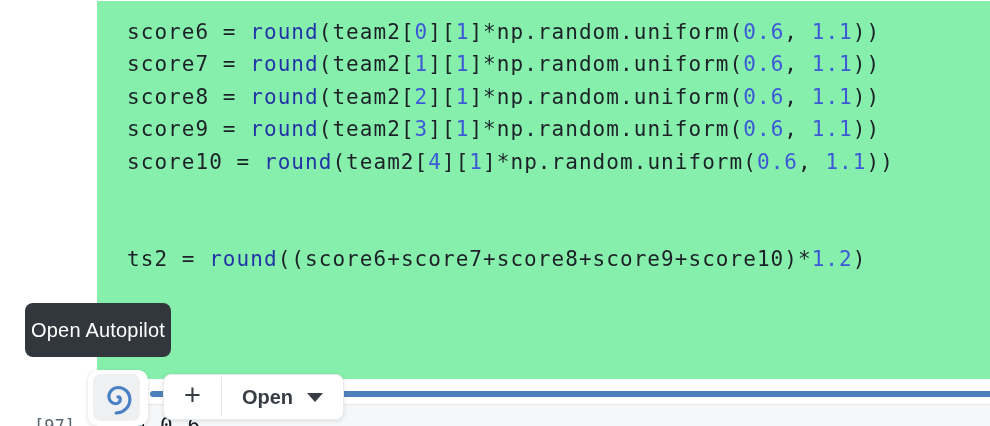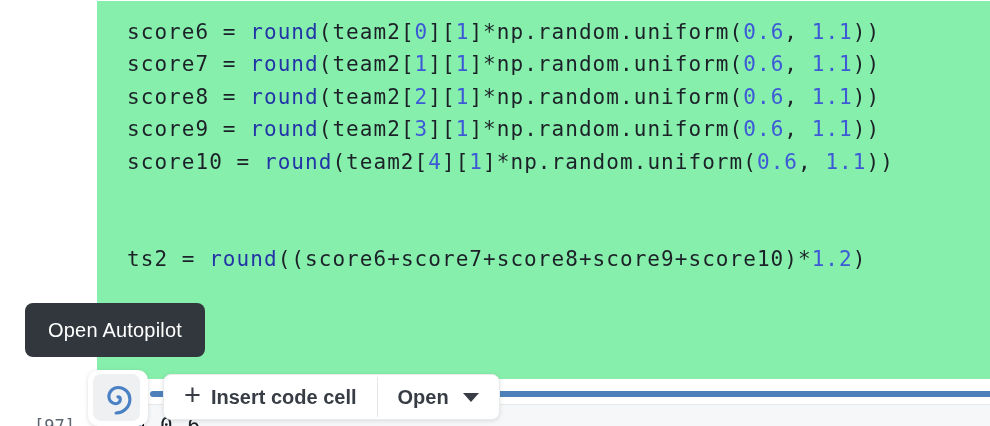--- a/index.html
+++ b/index.html
@@ -30,21 +30,21 @@
   .code-line { height: 32.4px; line-height: 32.4px; }
   .tok-p { color: #1c2128; }
   .tok-k { color: #2334a6; }
   .tok-n { color: #3d59d6; }
 
   
   .tooltip {
     position: absolute;
     left: 25px; top: 303px;
     height: 54px;
-    padding: 0 23px;
+    padding: 0 6px;
     background: #32373d;
     border-radius: 8px;
     color: #ffffff;
     font-size: 20px;
     font-weight: 500;
     display: flex; align-items: center;
     z-index: 6;
     letter-spacing: 0.2px;
   }
 
@@ -185,21 +185,20 @@
                  a7.8 7.8 0 0 1 7.8 7.8
                  a9.2 9.2 0 0 1 -9.2 9.2" stroke="#4a80c4" stroke-width="2.1" stroke-linecap="round"></path>
       </svg>
     </span>
   </button>
 </div>
 
 <div class="insert-toolbar">
   <button class="toolbar-btn">
     <span class="plus-glyph">+</span>
-    <span>Insert code cell</span>
   </button>
   <div class="toolbar-sep"></div>
   <button class="toolbar-btn">
     <span>Open</span>
     <span class="caret-down"></span>
   </button>
 </div>
 
 <div class="next-cell"></div>
 <span class="exec-count">[97]</span>

